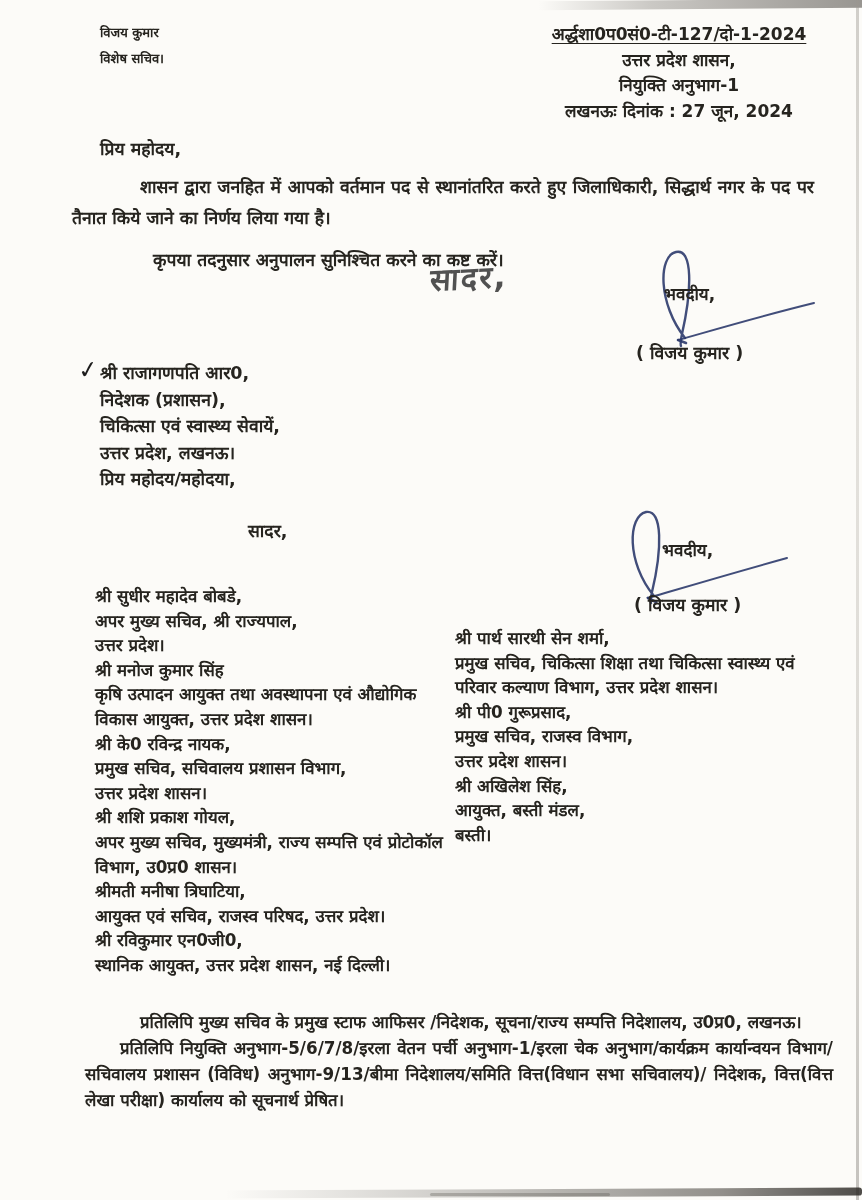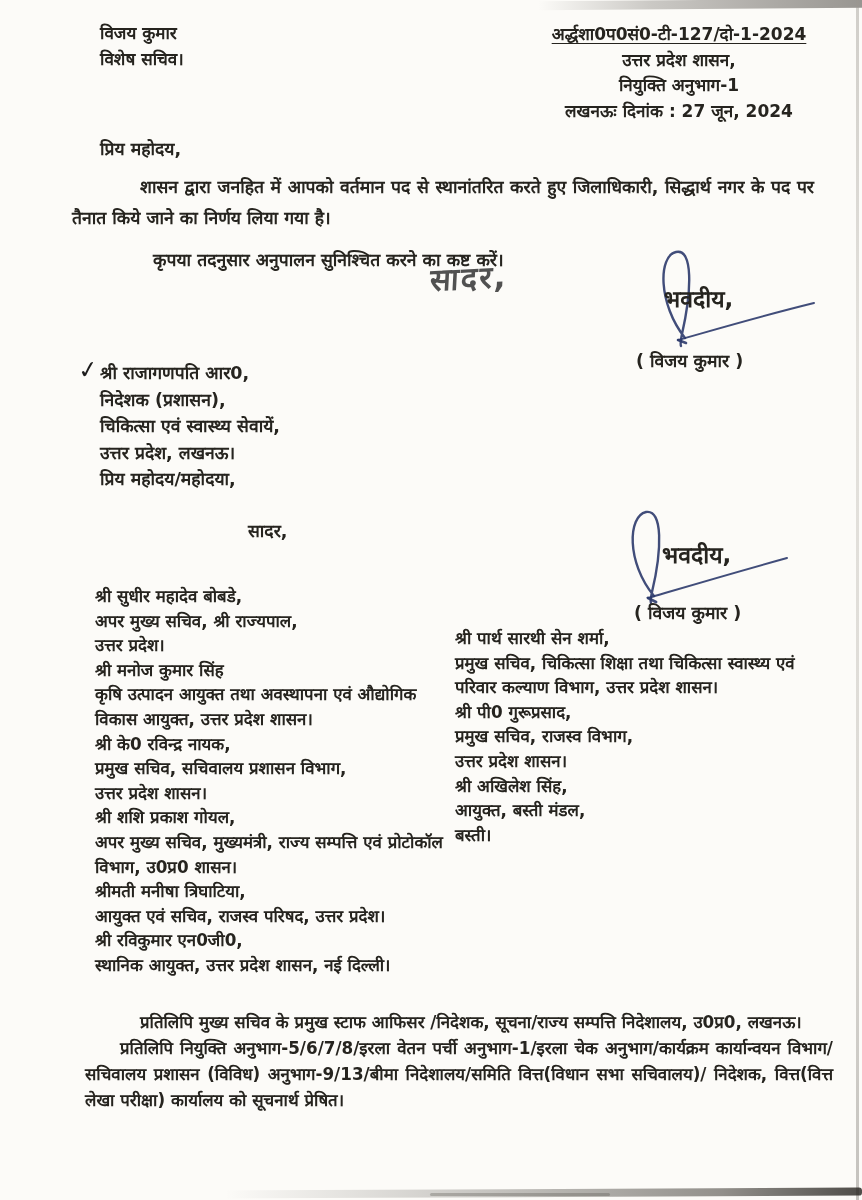--- a/index.html
+++ b/index.html
@@ -7,34 +7,34 @@
     position:relative;
     width:862px;height:1200px;
     margin:0 auto;
     background:#fcfbf8;
     overflow:hidden;
     font-family:"DejaVu Sans","Liberation Sans",sans-serif;
     color:#26241f;
   }
   .abs{position:absolute;}
   .line{white-space:nowrap;}
-  .sender{left:100px;top:20px;font-size:17px;line-height:26px;font-weight:600;}
+  .sender{left:100px;top:20px;font-size:13px;line-height:26px;font-weight:600;}
   .head-right{left:545px;top:22px;width:268px;text-align:center;font-size:17px;line-height:25.5px;font-weight:700;}
   .refno{text-decoration:underline;text-underline-offset:3px;white-space:nowrap;}
   .sal1{left:100px;top:136px;font-size:17.5px;font-weight:600;}
   .para1{left:72px;top:172px;width:742px;font-size:17.5px;line-height:31px;text-indent:68px;text-align:justify;font-weight:600;}
   .para2{left:153px;top:247px;font-size:17.5px;font-weight:600;white-space:nowrap;}
   .hand{
     left:430px;top:256px;font-size:31px;color:#3a3a3a;
     transform:rotate(-3deg) skewX(-6deg);
     font-weight:700;letter-spacing:2px;opacity:.88;
   }
   .sig-wrap{pointer-events:none;}
-  .valediction{font-size:23px;font-weight:700;white-space:nowrap;}
-  .signatory{font-size:17.5px;font-weight:700;white-space:nowrap;margin-top:8px;}
+  .valediction{font-size:17px;font-weight:700;white-space:nowrap;}
+  .signatory{font-size:17.5px;font-weight:700;white-space:nowrap;}
   .addr{left:100px;top:360px;font-size:17.5px;line-height:26.5px;font-weight:600;}
   .check{
     left:78px;top:356px;font-size:24px;color:#1c1c1c;
     transform:rotate(-8deg);font-weight:700;
   }
   .sal2{left:100px;top:466px;font-size:17.5px;font-weight:600;}
   .para3{left:140px;top:492px;font-size:17.5px;font-weight:600;white-space:nowrap;}
   .regards2{left:248px;top:518px;font-size:17.5px;font-weight:600;}
   .cc{font-size:16.8px;line-height:24.6px;font-weight:600;}
   .cc-left{left:95px;top:584px;width:372px;}

